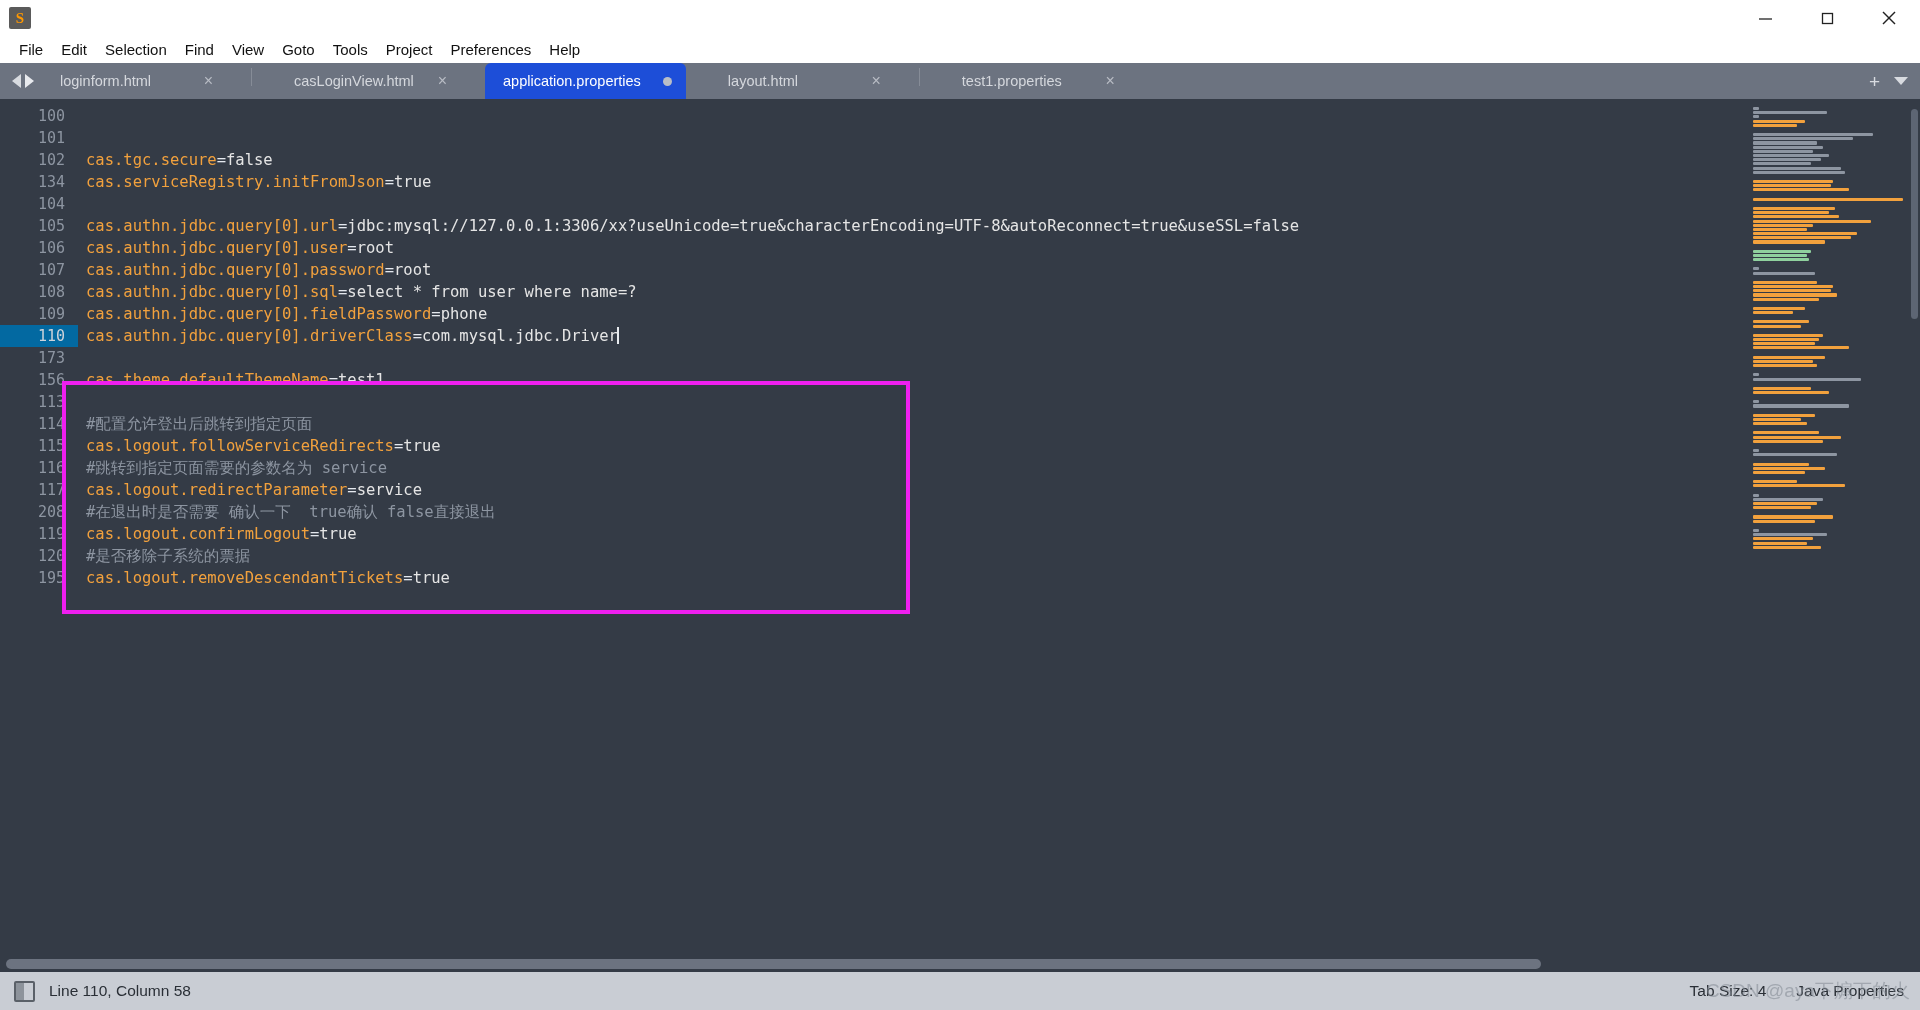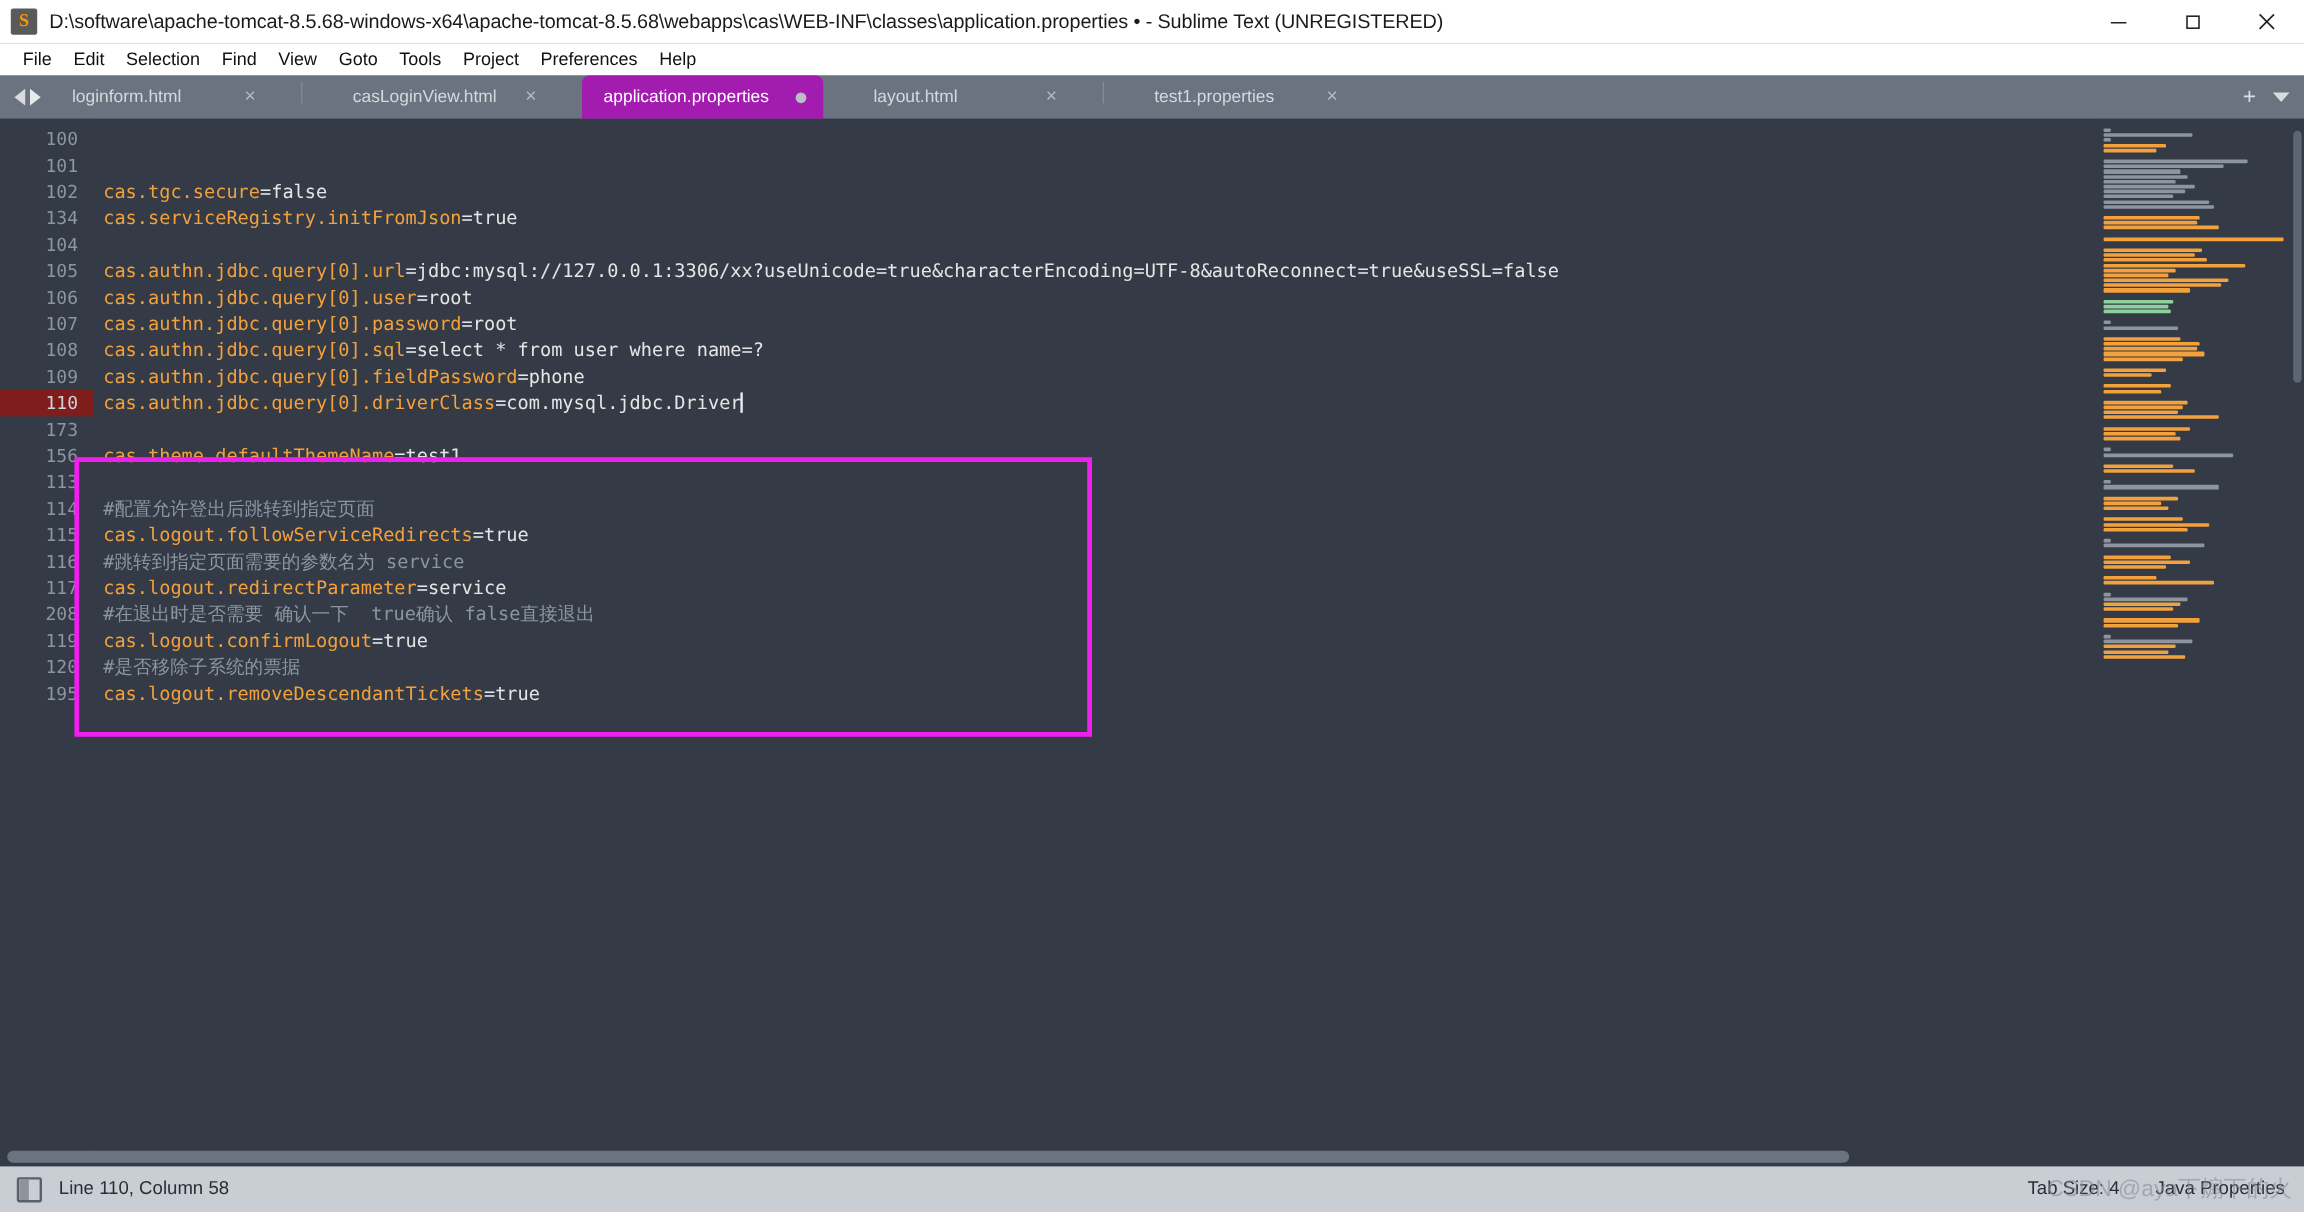--- a/index.html
+++ b/index.html
@@ -102,21 +102,21 @@
     justify-content: space-between;
   }
   .tab .tab-label {
     font-size: 14.5px;
     color: #d5d8dd;
     white-space: nowrap;
     overflow: hidden;
     text-overflow: ellipsis;
   }
   .tab.active {
-    background: #a21caf;
+    background: #1d4ed8;
     border-radius: 6px 6px 0 0;
   }
   .tab.active .tab-label { color: #ffffff; }
   .tab .tab-close {
     font-size: 16px;
     color: #b8bcc4;
     margin-left: 22px;
     line-height: 1;
   }
   .tab .tab-dirty {
@@ -172,21 +172,21 @@
     font-size: 15px;
     color: #8d95a1;
     user-select: none;
   }
   .gutter .ln {
     height: 22px;
     line-height: 22px;
     padding-right: 13px;
   }
   .gutter .ln.cur {
-    background: #7f1d1d;
+    background: #0369a1;
     color: #ced3da;
   }
   .code-area {
     flex: 1 1 auto;
     padding-top: 6px;
     font-family: "DejaVu Sans Mono", monospace;
     font-size: 15.5px;
     white-space: pre;
     overflow: hidden;
     position: relative;
@@ -310,21 +310,20 @@
     font-family: "Liberation Sans", sans-serif;
   }
 </style>
 </head>
 <body>
 
 <div class="titlebar">
   <div class="app-logo">
     <span>S</span>
   </div>
-  <div class="title-text">D:\software\apache-tomcat-8.5.68-windows-x64\apache-tomcat-8.5.68\webapps\cas\WEB-INF\classes\application.properties • - Sublime Text (UNREGISTERED)</div>
   <div class="win-controls">
     <div class="win-btn">
       <svg width="15" height="11" viewBox="0 0 15 11">
           <line x1="1" y1="6" x2="14" y2="6" stroke="#222" stroke-width="1.3"></line>
         </svg>
     </div>
     <div class="win-btn">
       <svg width="15" height="15" viewBox="0 0 15 15">
           <rect x="2.5" y="2.5" width="10" height="10" fill="none" stroke="#222" stroke-width="1.3"></rect>
         </svg>

